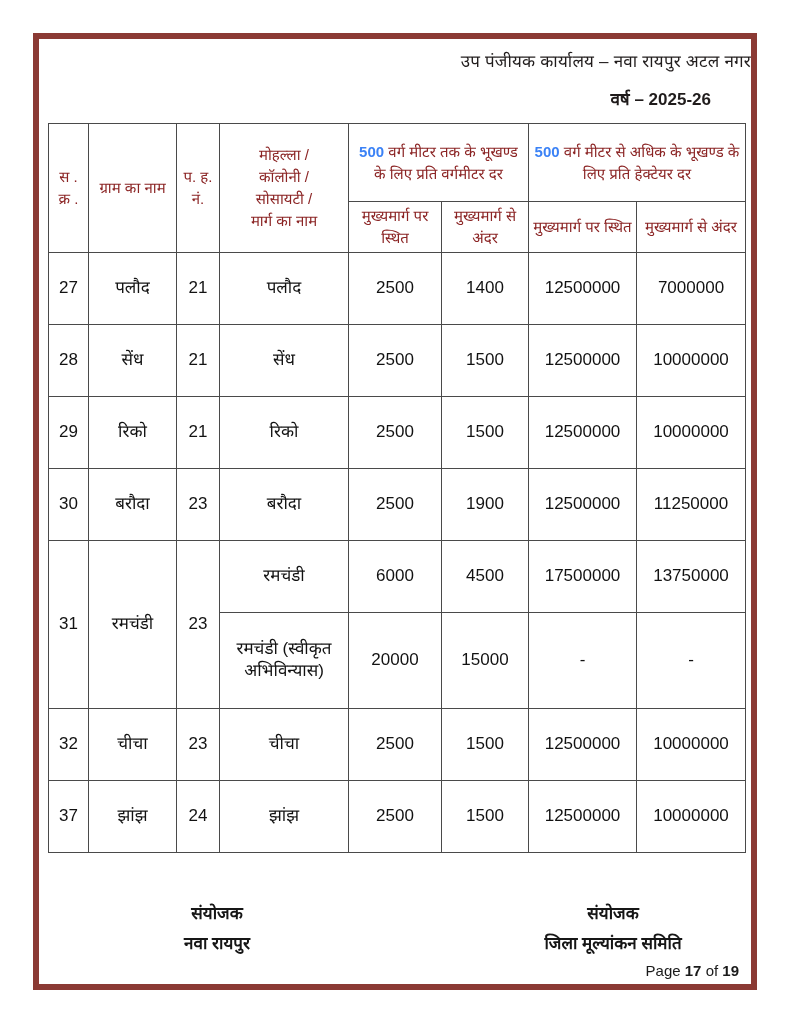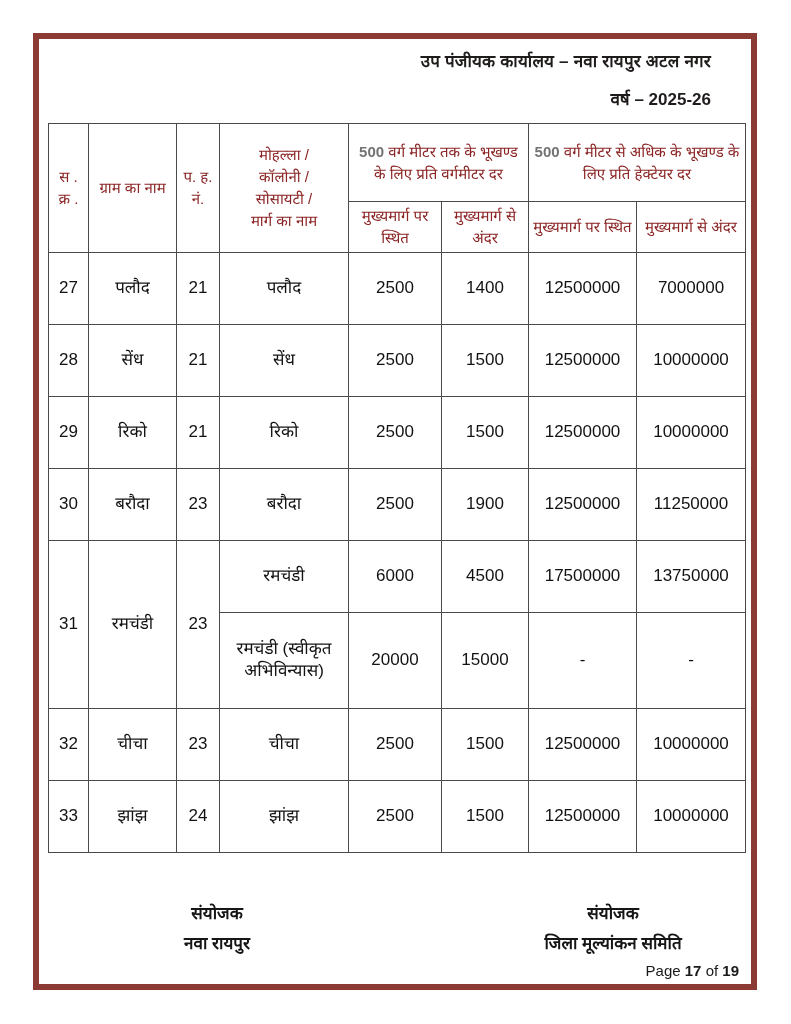--- a/index.html
+++ b/index.html
@@ -9,23 +9,23 @@
     font-family:"Liberation Sans","DejaVu Sans",sans-serif;
   }
   .page { position:relative; width:791px; height:1024px; background:#fff; }
   .frame {
     position:absolute; left:33px; top:33px;
     width:724px; height:957px;
     border:6px solid #8b3a34;
     background:#fff;
   }
   .office-title {
-    margin-top:10px; padding-right:40px;
+    margin-top:10px; 
     text-align:right;
-    font-size:17px; font-weight:700;
+    font-size:17px; font-weight:400;
     color:#201c1c;
     letter-spacing:0.2px;
   }
   .year-label {
     margin-top:15px; padding-right:40px;
     text-align:right;
     font-size:17px; font-weight:600;
     color:#201c1c;
   }
   table.rates {
@@ -43,21 +43,21 @@
   table.rates th {
     color:#8b2424;
     font-weight:400;
     font-size:15px;
     line-height:1.45;
     padding:3px 3px;
   }
   th.v-top { vertical-align:top; padding-top:5px; }
   th.pre { white-space:pre-line; text-align:left; padding-left:6px; }
   th.pre-center { white-space:pre-line; }
-  .num-bold { font-weight:700; color:#737373; }
+  .num-bold { font-weight:700; color:#3b82f6; }
   table.rates td {
     color:#121212;
     font-size:17px;
     padding:2px 3px;
     line-height:1.3;
   }
   tr.hdr-group { height:78px; }
   tr.hdr-sub { height:50px; }
   tr.data-row { height:72px; }
   tr.data-row-sub-b { height:96px;padding-left:41px; }
@@ -181,21 +181,21 @@
           <td>32</td>
           <td>चीचा</td>
           <td>23</td>
           <td>चीचा</td>
           <td>2500</td>
           <td>1500</td>
           <td>12500000</td>
           <td>10000000</td>
         </tr>
         <tr class="data-row">
-          <td>33</td>
+          <td>37</td>
           <td>झांझ</td>
           <td>24</td>
           <td>झांझ</td>
           <td>2500</td>
           <td>1500</td>
           <td>12500000</td>
           <td>10000000</td>
         </tr>
       </tbody>
     </table>

